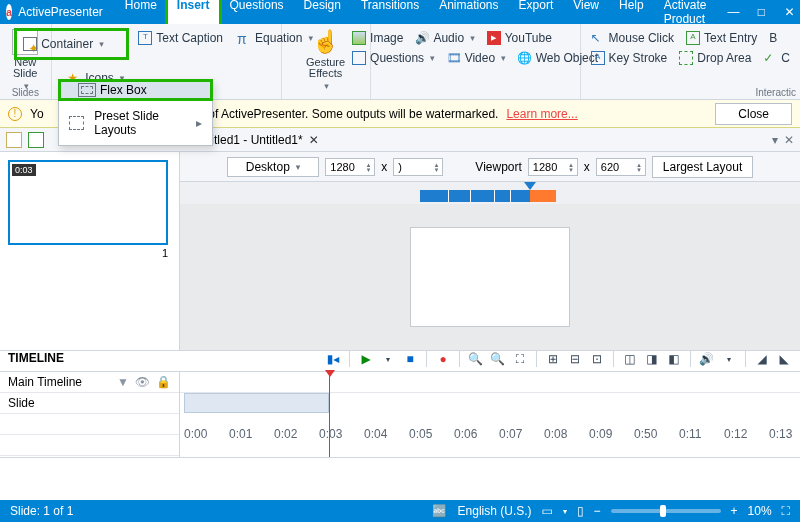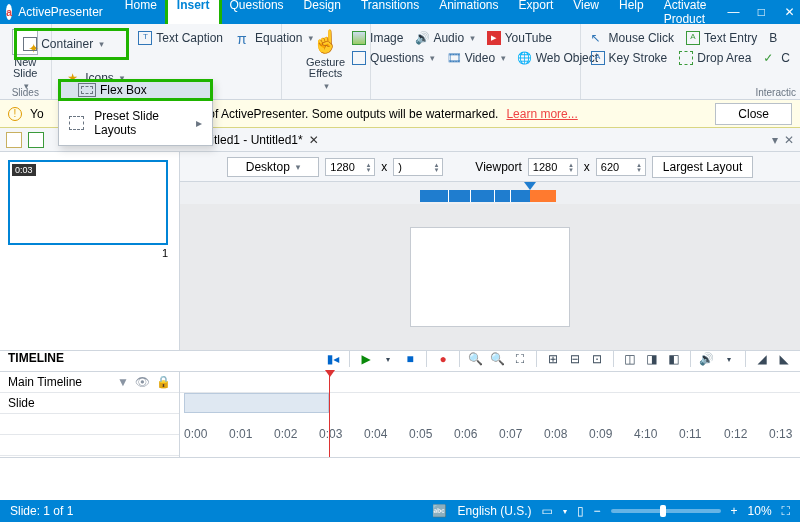--- a/index.html
+++ b/index.html
@@ -362,21 +362,21 @@
       <span class="tltick" style="left:4px">0:00</span>
       <span class="tltick" style="left:49px">0:01</span>
       <span class="tltick" style="left:94px">0:02</span>
       <span class="tltick" style="left:139px">0:03</span>
       <span class="tltick" style="left:184px">0:04</span>
       <span class="tltick" style="left:229px">0:05</span>
       <span class="tltick" style="left:274px">0:06</span>
       <span class="tltick" style="left:319px">0:07</span>
       <span class="tltick" style="left:364px">0:08</span>
       <span class="tltick" style="left:409px">0:09</span>
-      <span class="tltick" style="left:454px">4:10</span>
+      <span class="tltick" style="left:454px">0:50</span>
       <span class="tltick" style="left:499px">0:11</span>
       <span class="tltick" style="left:544px">0:12</span>
       <span class="tltick" style="left:589px">0:13</span>
     </div>
     <div class="tlseg" style="left:4px;width:145px"></div>
     <div class="playhead" style="left:149px"></div>
   </div>
 </div>
 
 <div class="statusbar">

